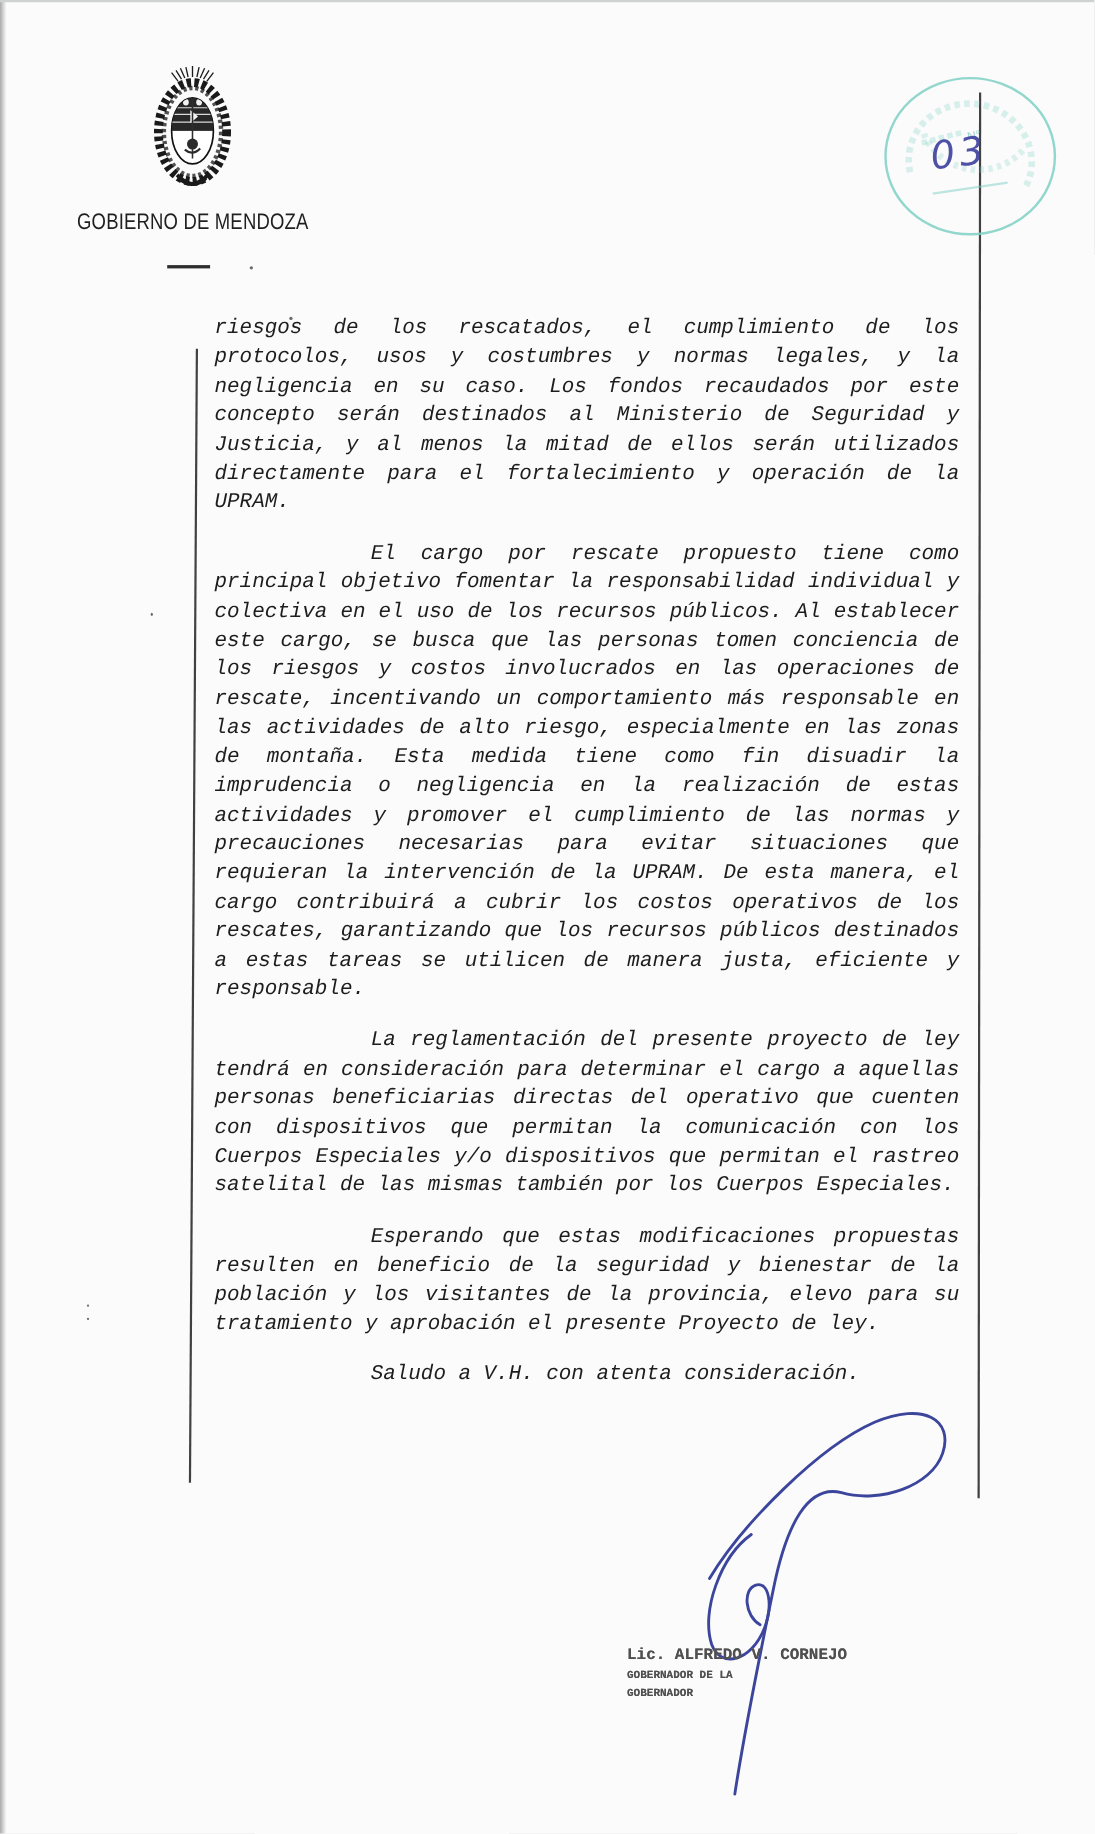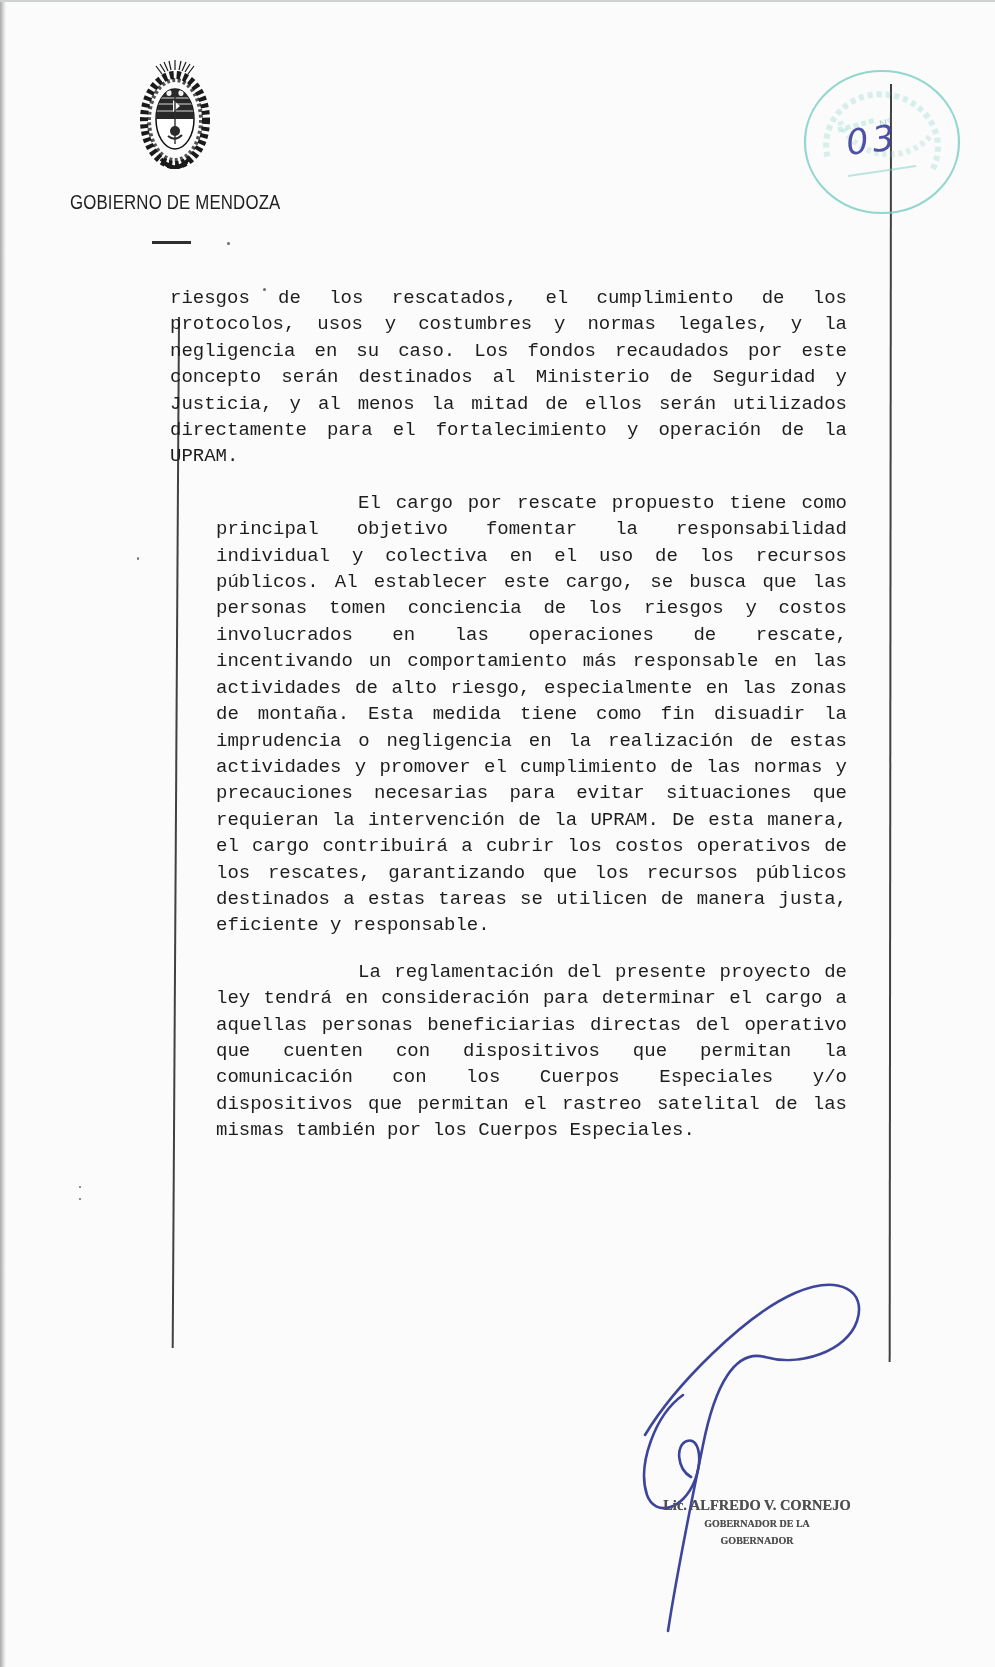--- a/index.html
+++ b/index.html
@@ -37,37 +37,37 @@
   
   .stamp-svg{position:absolute;left:796px;top:60px;filter:blur(.4px);}
   .stamp-number{
     position:absolute;left:846px;top:120px;
     font-family:"DejaVu Sans",sans-serif;font-style:italic;
     font-size:35px;color:#3c3f9e;letter-spacing:4px;
     transform:rotate(-7deg);opacity:.9;
   }
 
   
-  .doc-body{position:absolute;left:170px;top:285px;width:677px;}
+  .doc-body{position:absolute;left:195px;top:285px;width:677px;font-style:italic;}
   .doc-body p{
     margin:0 0 20px 0;
     font-family:"Liberation Mono",monospace;
     font-size:19px;line-height:26.4px;
     color:#1d1d1d;
     text-align:justify;text-align-last:left;
     hyphens:none;
   }
-  .doc-body p.indent{text-indent:142px;margin-left:46px;}
+  .doc-body p.indent{text-indent:142px;}
 
   
   .signature-svg{position:absolute;left:595px;top:1265px;}
   .signer-block{
-    position:absolute;left:617px;top:1496px;width:280px;
-    text-align:center;color:#4f4f4f;
-    font-family:Liberation Serif, serif;font-weight:bold;
+    position:absolute;left:570px;top:1496px;width:280px;
+    text-align:left;color:#4f4f4f;
+    font-family:Liberation Mono, monospace;font-weight:bold;
     text-shadow:0 0 .6px #7a7a7a;
   }
   .signer-name{font-size:14.5px;line-height:19px;white-space:nowrap;}
   .signer-title{font-size:10px;line-height:17px;}
 </style>
 </head>
 <body>
 
 <div class="page">
 
@@ -127,20 +127,22 @@
     <line x1="42" y1="70" x2="80" y2="60" stroke="#7fd0c6" stroke-width="5" stroke-dasharray="5 3" opacity=".3"></line>
     <text x="84" y="68" font-size="11" fill="#6cc4b8" opacity=".65" font-family="Liberation Sans, sans-serif" transform="rotate(-10 84 68)">N°</text>
     <line x1="52" y1="116" x2="120" y2="106" stroke="#7fd0c6" stroke-width="2" opacity=".5"></line>
   </svg>
   <div class="stamp-number">03</div>
 
   <div class="doc-body">
     <p>riesgos de los rescatados, el cumplimiento de los protocolos, usos y costumbres y normas legales, y la negligencia en su caso. Los fondos recaudados por este concepto serán destinados al Ministerio de Seguridad y Justicia, y al menos la mitad de ellos serán utilizados directamente para el fortalecimiento y operación de la UPRAM.</p>
     <p class="indent">El cargo por rescate propuesto tiene como principal objetivo fomentar la responsabilidad individual y colectiva en el uso de los recursos públicos. Al establecer este cargo, se busca que las personas tomen conciencia de los riesgos y costos involucrados en las operaciones de rescate, incentivando un comportamiento más responsable en las actividades de alto riesgo, especialmente en las zonas de montaña. Esta medida tiene como fin disuadir la imprudencia o negligencia en la realización de estas actividades y promover el cumplimiento de las normas y precauciones necesarias para evitar situaciones que requieran la intervención de la UPRAM. De esta manera, el cargo contribuirá a cubrir los costos operativos de los rescates, garantizando que los recursos públicos destinados a estas tareas se utilicen de manera justa, eficiente y responsable.</p>
     <p class="indent">La reglamentación del presente proyecto de ley tendrá en consideración para determinar el cargo a aquellas personas beneficiarias directas del operativo que cuenten con dispositivos que permitan la comunicación con los Cuerpos Especiales y/o dispositivos que permitan el rastreo satelital de las mismas también por los Cuerpos Especiales.</p>
+    <p class="indent">Esperando que estas modificaciones propuestas resulten en beneficio de la seguridad y bienestar de la población y los visitantes de la provincia, elevo para su tratamiento y aprobación el presente Proyecto de ley.</p>
+    <p class="indent">Saludo a V.H. con atenta consideración.</p>
   </div>
 
   <svg class="signature-svg" width="300" height="380" viewBox="0 0 300 380">
     <g fill="none" stroke="#2c3694" stroke-width="2.6" stroke-linecap="round" opacity=".92">
       <path d="M 88 130 C 60 150, 42 200, 52 230 C 60 252, 88 246, 100 215 C 108 194, 104 172, 92 176 C 80 180, 82 204, 96 212"></path>
       <path d="M 50 170 C 80 120, 150 50, 200 28 C 245 9, 272 26, 262 56 C 252 86, 205 102, 170 92 C 140 84, 120 120, 108 180 C 92 258, 80 320, 73 366"></path>
     </g>
   </svg>
 
   <div class="signer-block">

